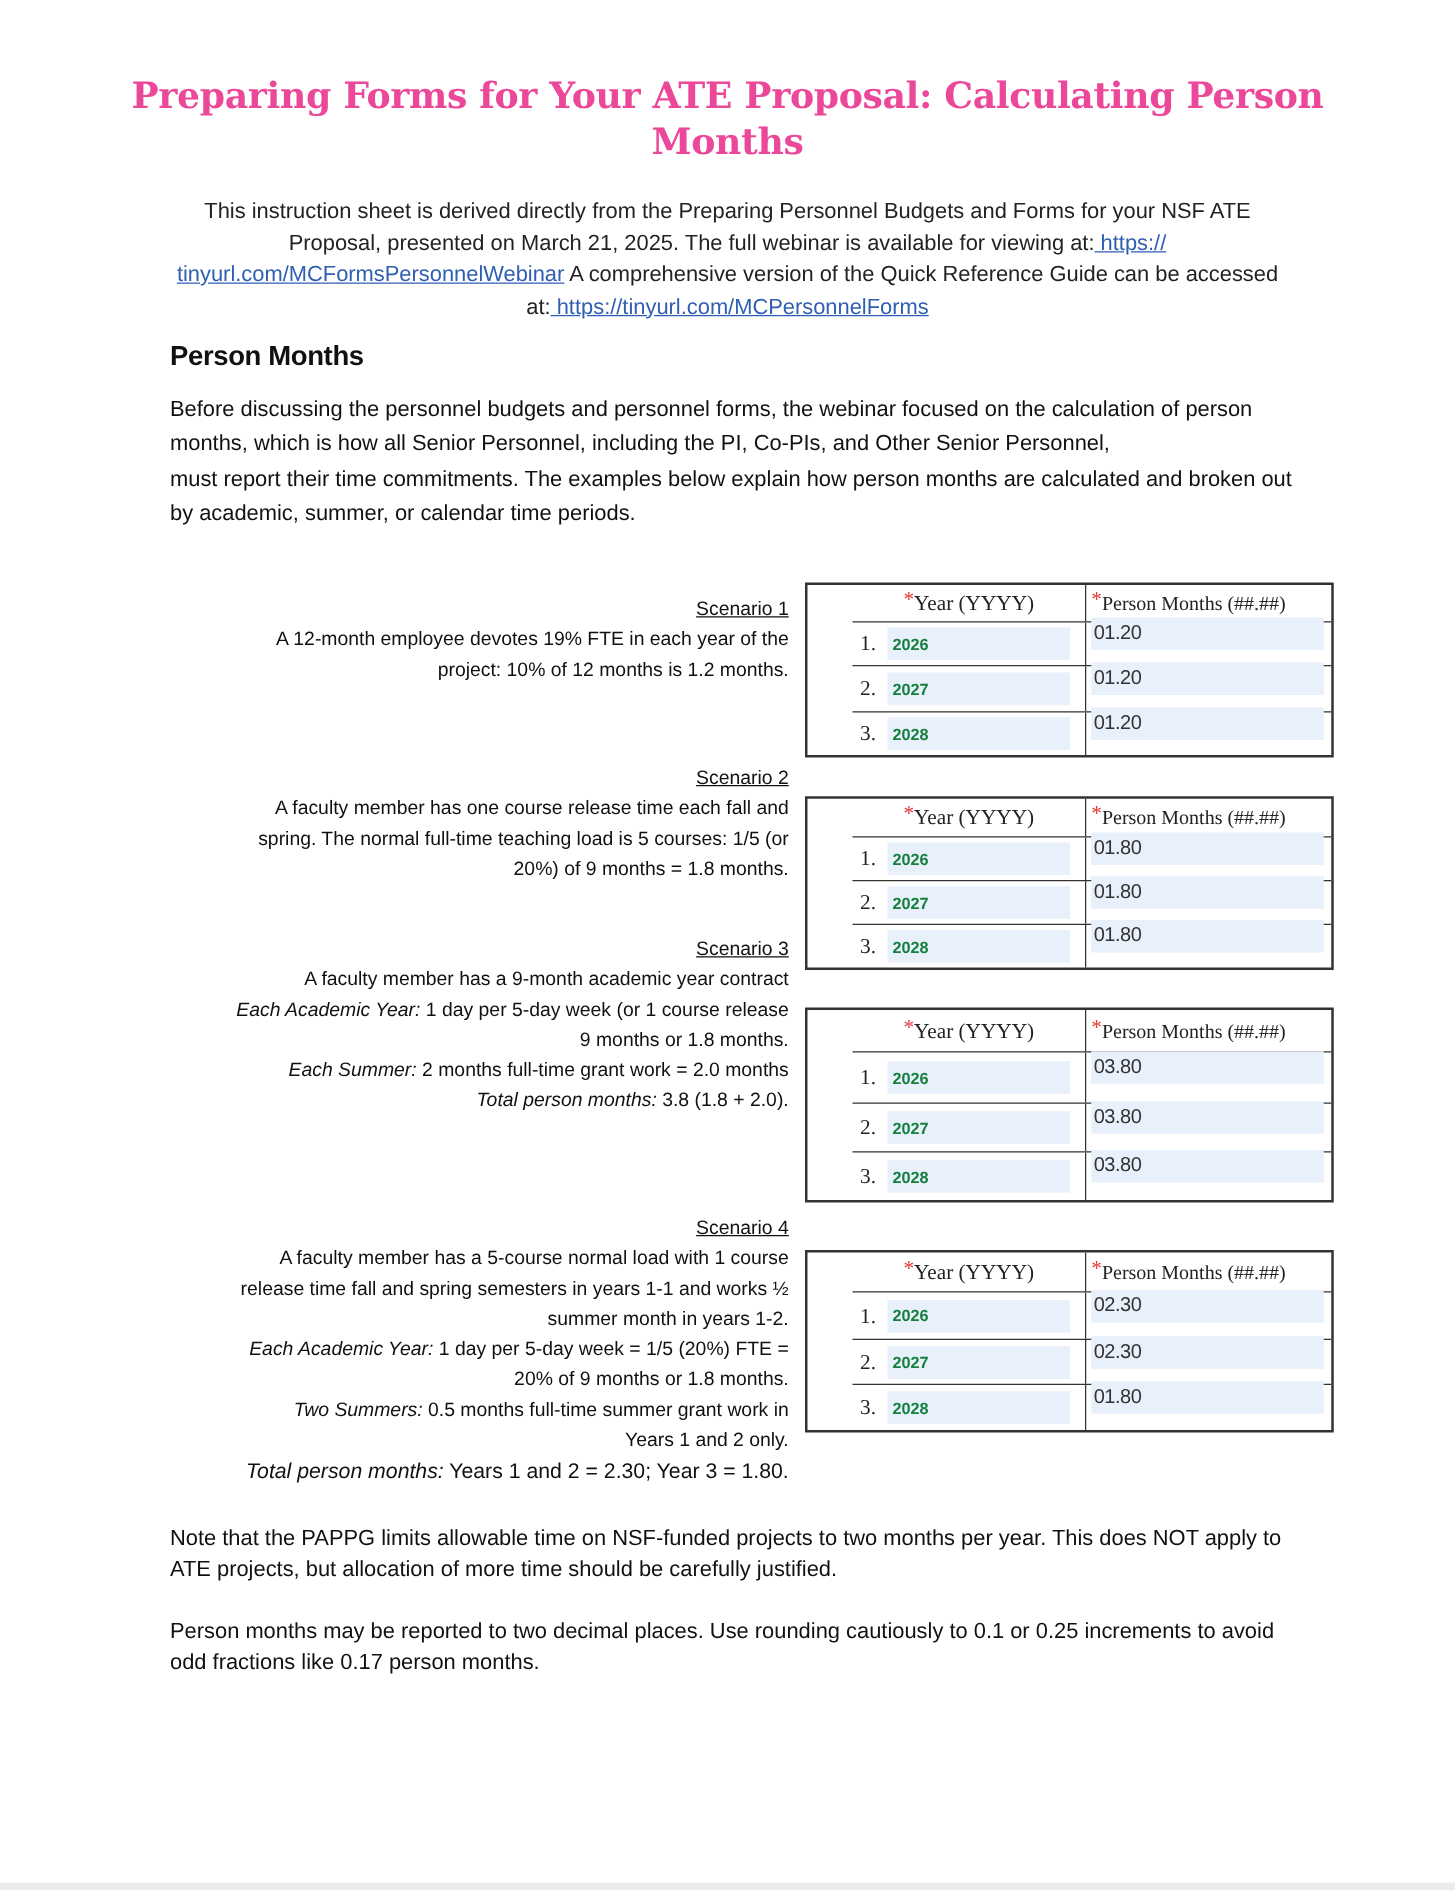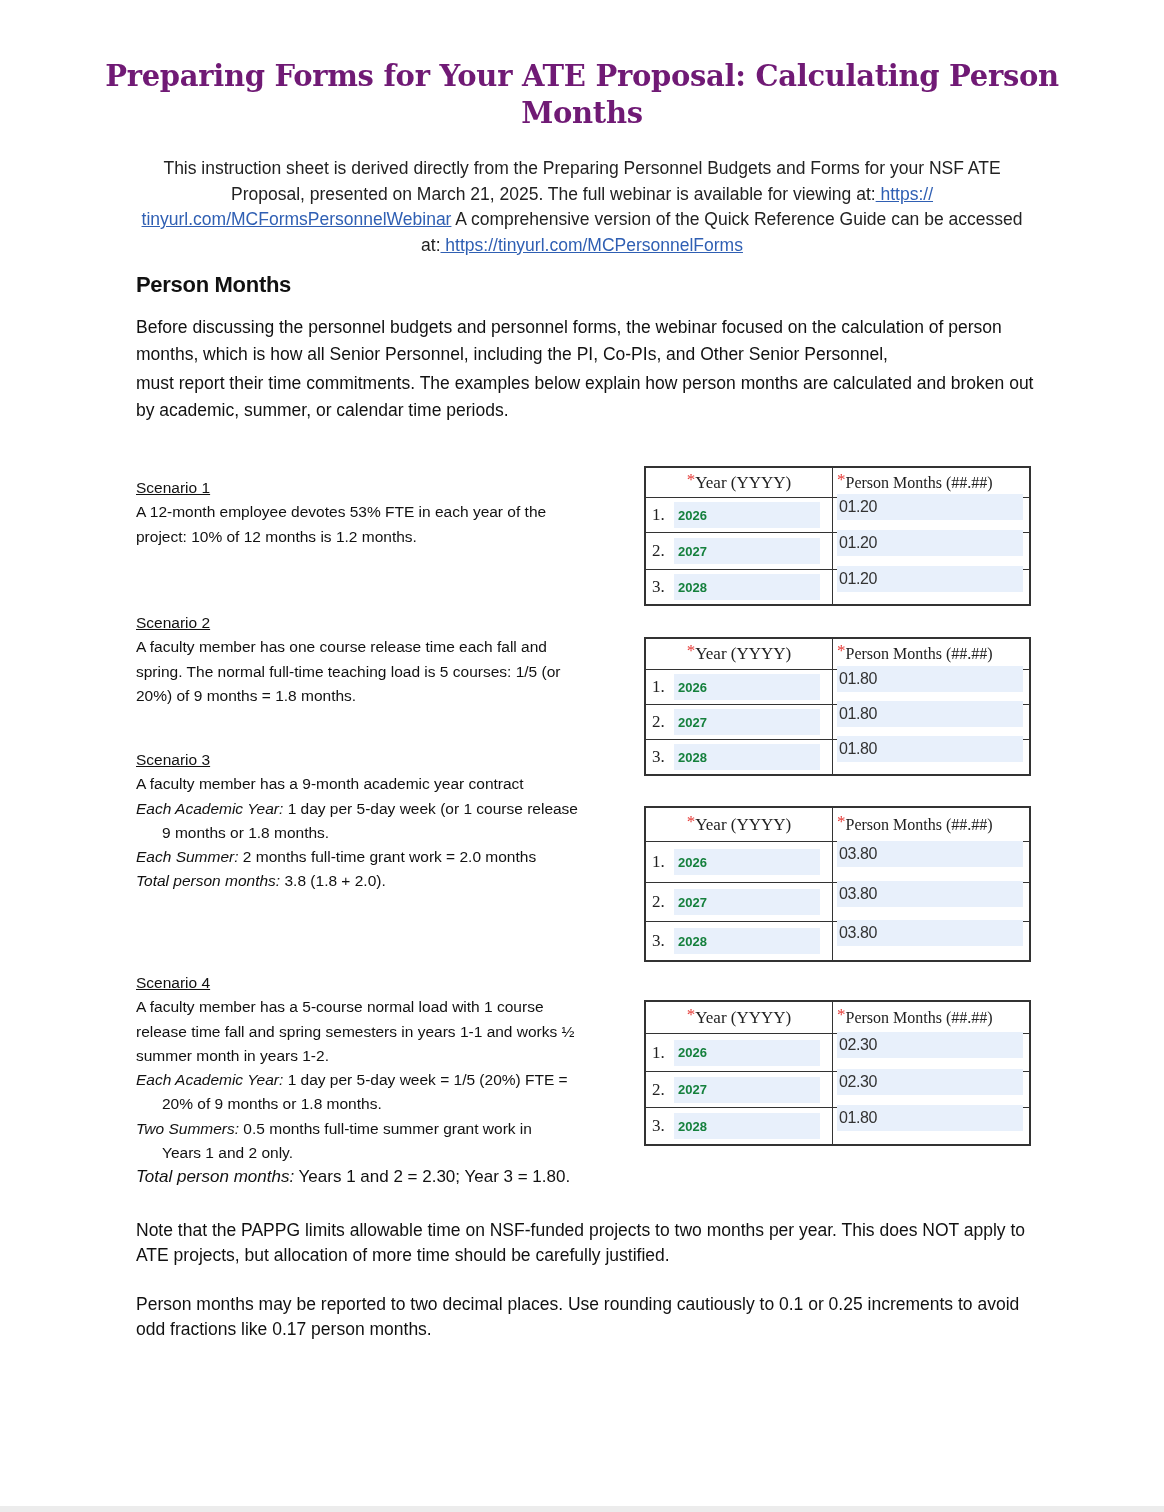--- a/index.html
+++ b/index.html
@@ -1,38 +1,38 @@
 <!DOCTYPE html>
 <html><head>
 <meta charset="utf-8">
 <style>
   html, body { margin: 0; padding: 0; background: #ffffff; }
   body { width: 1164px; height: 1512px; position: relative; overflow: hidden; font-family: "Liberation Sans", sans-serif; color: #111; }
   .page { position: absolute; left: 0; top: 0; width: 1164px; height: 1506px; background: #fff; }
   .page-bottom { position: absolute; left: 0; top: 1506px; width: 1164px; height: 6px; background: #ececec; }
 
-  .title { position: absolute; left: 100px; top: 58px; width: 964px; text-align: center; color: #701a75; font-family: "DejaVu Serif", serif; font-weight: bold; font-size: 29px; line-height: 37px; letter-spacing: -0.3px; }
+  .title { position: absolute; left: 100px; top: 58px; width: 964px; text-align: center; color: #ec4899; font-family: "DejaVu Serif", serif; font-weight: bold; font-size: 29px; line-height: 37px; letter-spacing: -0.3px; }
 
   .intro { position: absolute; left: 130px; top: 156px; width: 904px; text-align: center; font-size: 17.5px; line-height: 25.5px; color: #222; }
   .intro a { color: #2f5fb3; text-decoration: underline; }
 
   .h-section { position: absolute; left: 136px; top: 272px; font-size: 22px; font-weight: bold; color: #111; letter-spacing: -0.3px; }
   .section-body { position: absolute; left: 136px; top: 314px; width: 900px; font-size: 17.5px; line-height: 26.5px; color: #111; }
   .section-body .l3 { margin-top: 3px; display: block; }
 
-  .scenario { position: absolute; left: 136px; width: 495px; font-size: 15.5px; line-height: 24.3px; color: #111; }
+  .scenario { position: absolute; left: 136px; width: 495px; font-size: 15.5px; line-height: 24.3px; color: #111; text-align: right; }
   .scenario .s-title { text-decoration: underline; display: block; }
   .scenario .line { display: block; }
   .scenario .indent { display: block; padding-left: 26px; }
   .scenario em { font-style: italic; }
   .scenario .big { font-size: 17px; }
 
   .note { position: absolute; left: 136px; width: 900px; font-size: 17.5px; line-height: 25px; color: #111; }
 
-  .form-table { position: absolute; left: 644px; width: 383px; border: 2px solid #333; background: #fff; font-family: "Liberation Serif", serif; }
+  .form-table { position: absolute; left: 644px; width: 383px; border: 2px solid #333; background: #fff; font-family: "Liberation Serif", serif; padding-left: 36px; }
   .form-row { display: flex; border-top: 1.5px solid #333; }
   .form-row.header { border-top: none; }
   .form-cell { position: relative; height: 100%; box-sizing: border-box; display: flex; align-items: center; }
   .form-cell.year { width: 187px; border-right: 1.5px solid #333; }
   .form-cell.pm { flex: 1; }
   .hdr-text { width: 100%; text-align: center; font-size: 17px; color: #222; }
   .hdr-text.pm { text-align: left; padding-left: 4px; font-size: 16px; }
   .req { color: #e53935; font-size: 17px; position: relative; top: -3px; }
   .rownum { font-size: 17px; color: #222; padding-left: 6px; width: 22px; flex: none; }
   .field { flex: 1; background: #e8f0fb; height: 26px; margin-right: 12px; display: flex; align-items: center; padding-left: 4px; font-family: "Liberation Sans", sans-serif; font-size: 13px; font-weight: bold; color: #15803d; }
@@ -50,21 +50,21 @@
   </div>
 
   <div class="h-section">Person Months</div>
   <div class="section-body">
     <span>Before discussing the personnel budgets and personnel forms, the webinar focused on the calculation of person months, which is how all Senior Personnel, including the PI, Co-PIs, and Other Senior Personnel,</span>
     <span class="l3">must report their time commitments. The examples below explain how person months are calculated and broken out by academic, summer, or calendar time periods.</span>
   </div>
 
   <div class="scenario" style="top:476px;">
     <span class="s-title">Scenario 1</span>
-    <span class="line">A 12-month employee devotes 53% FTE in each year of the</span>
+    <span class="line">A 12-month employee devotes 19% FTE in each year of the</span>
     <span class="line">project: 10% of 12 months is 1.2 months.</span>
   </div>
 
   <div class="scenario" style="top:611px;">
     <span class="s-title">Scenario 2</span>
     <span class="line">A faculty member has one course release time each fall and</span>
     <span class="line">spring. The normal full-time teaching load is 5 courses: 1/5 (or</span>
     <span class="line">20%) of 9 months = 1.8 months.</span>
   </div>
 

